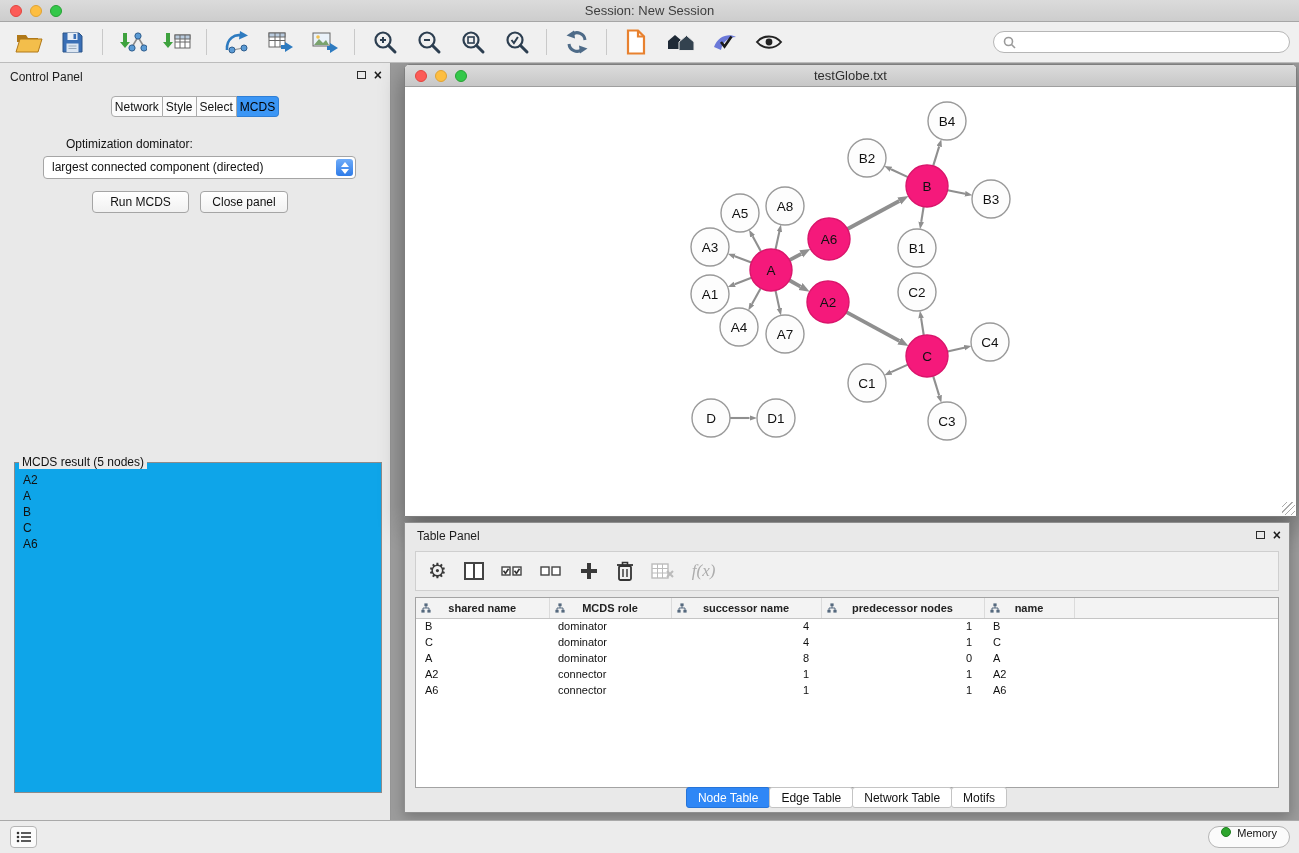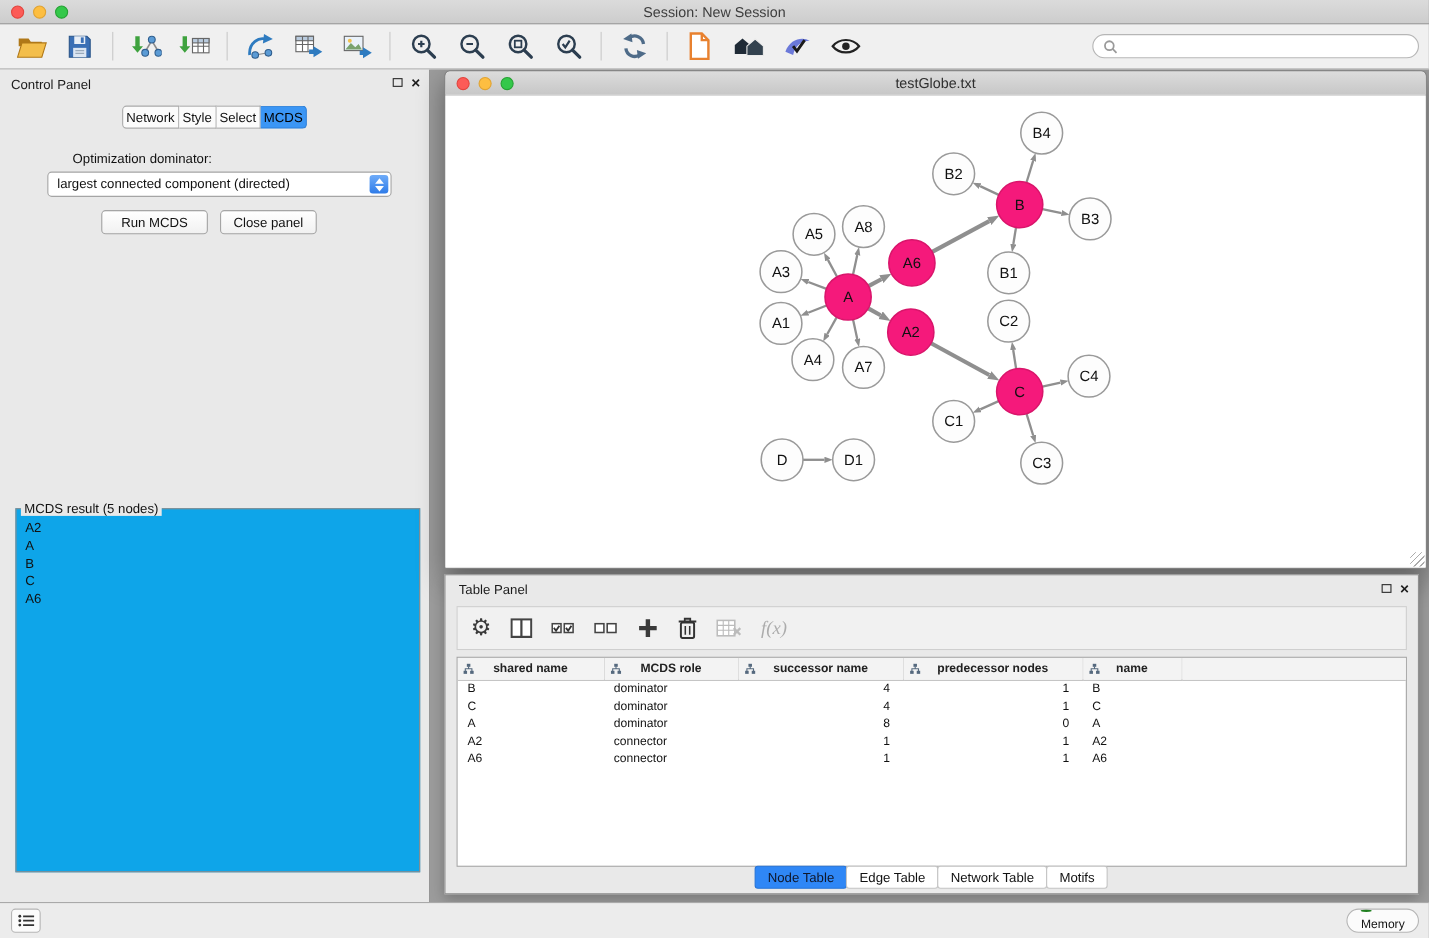--- a/index.html
+++ b/index.html
@@ -97,30 +97,30 @@
     border-bottom:1px solid #C5C5C5; font-weight:bold; font-size:11px; color:#222; text-align:center;
     white-space:nowrap; overflow:hidden; }
   .node-table th.filler { border-right:none; }
   .node-table .sort-ico { position:absolute; left:5px; top:5px; }
   .node-table td { height:16px; font-size:11px; color:#111; white-space:nowrap; overflow:hidden; }
   td.al-left { text-align:left; padding-left:9px; }
   td.al-right { text-align:right; padding-right:12px; }
   .tp-tabs { position:absolute; left:0; right:0; bottom:4px; display:flex; justify-content:center; }
   .tp-tab { font-family:inherit; font-size:12px; color:#111; background:#fff; border:1px solid #C4C4C4;
     padding:3px 11px; height:21px; margin-left:-1px; border-radius:3px; }
-  .tp-tab.active { background:#2F87F6; border-color:#2674D8; color:#0f172a; }
+  .tp-tab.active { background:#2F87F6; border-color:#2674D8; color:#ffffff; }
 
   
   .statusbar { position:absolute; bottom:0; left:0; right:0; height:33px; background:#ECECEC;
     border-top:1px solid #A9A9A9; }
   .panels-btn { position:absolute; left:10px; top:5px; width:27px; height:22px; border:1px solid #B5B5B5;
     border-radius:4px; background:#FBFBFB; display:flex; align-items:center; justify-content:center; }
   .memory-btn { position:absolute; right:9px; top:5px; height:22px; border:1px solid #B5B5B5;
     border-radius:11px; background:#FBFBFB; display:flex; gap:6px; padding:0 12px;
-    font-family:inherit; font-size:11px; color:#111;flex-direction:column; }
+    font-family:inherit; font-size:11px; color:#111; }
   .memory-dot { width:10px; height:10px; border-radius:50%; background:#2DA52D; border:1px solid #1F7E1F; }
 
   .ic { display:block; }
 </style>
 </head>
 <body>
 
 <div class="app">
 
   <div class="titlebar">

